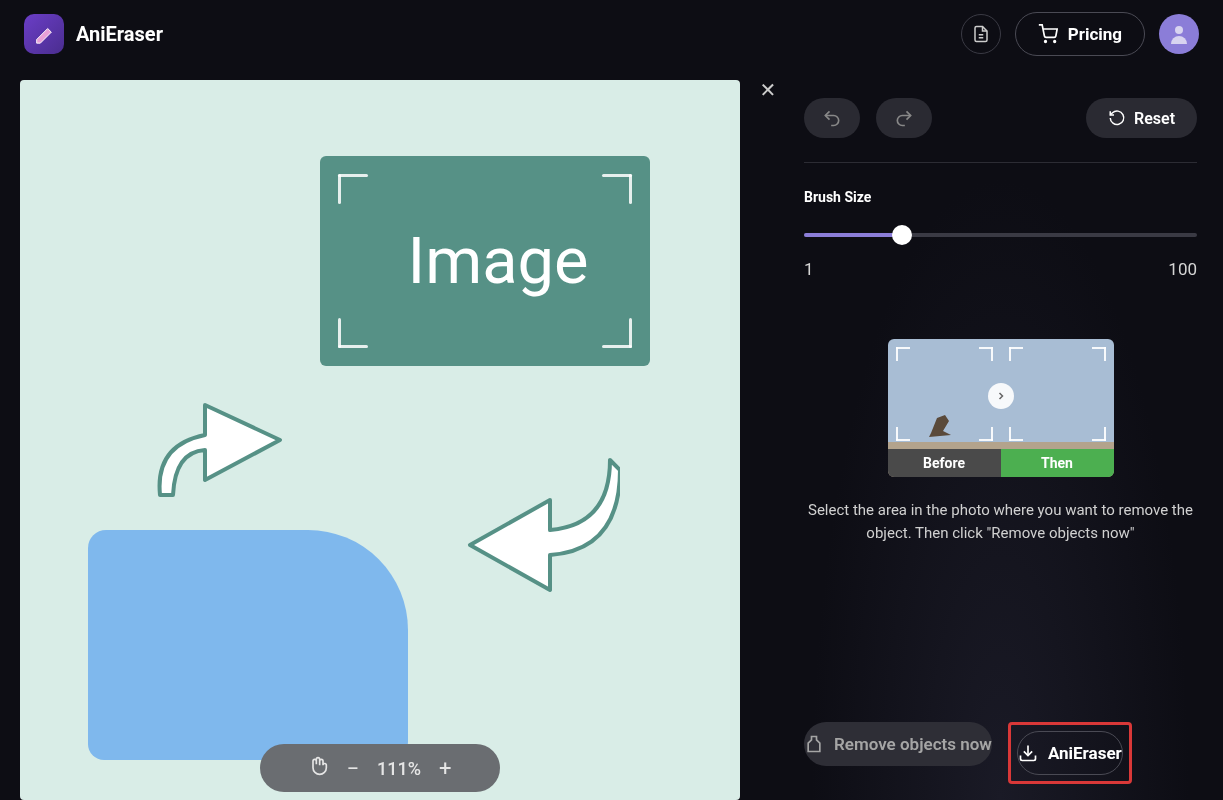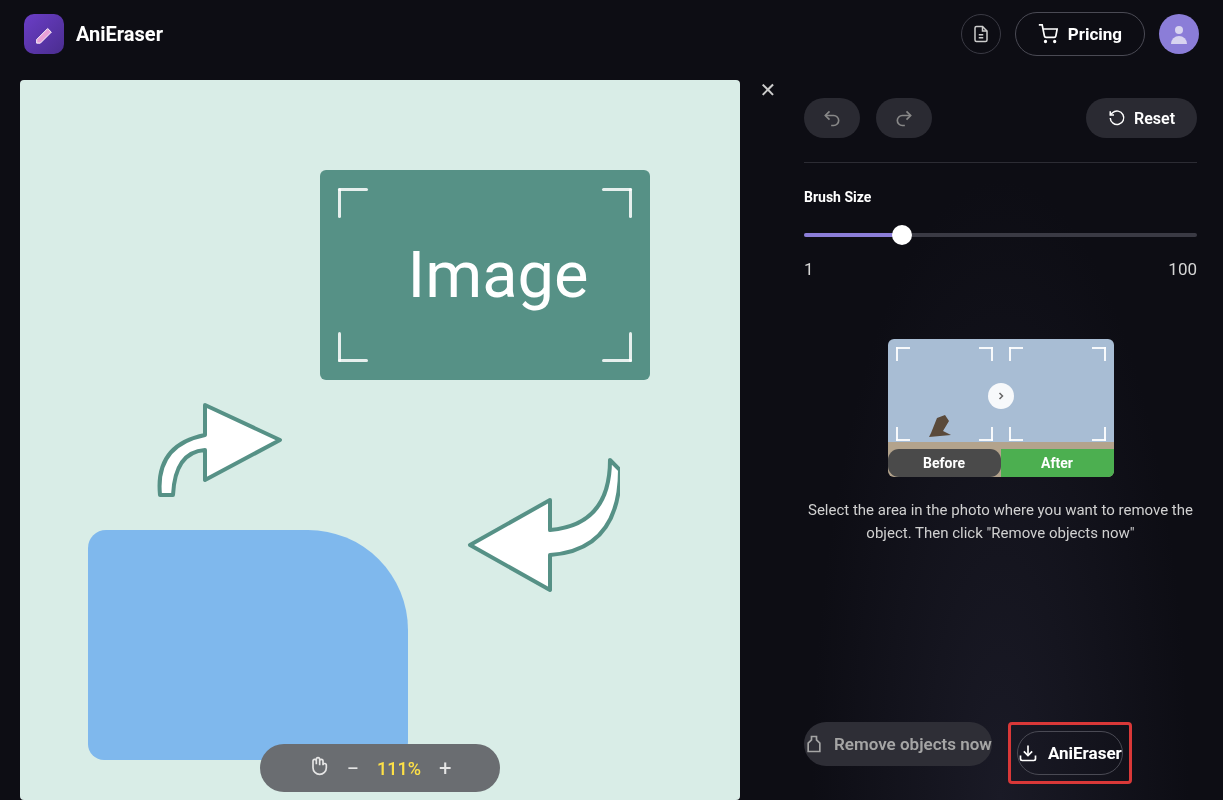--- a/index.html
+++ b/index.html
@@ -54,21 +54,21 @@
   border-radius: 4px;
   position: relative;
   overflow: hidden;
 }
 .close-btn {
   position: absolute; top: 12px; right: 0px;
   width: 20px; height: 20px; color: #ccc; font-size: 20px;
   cursor: pointer; display: flex; align-items: center; justify-content: center;
 }
 .placeholder-box {
-  position: absolute; top: 90px; left: 300px;
+  position: absolute; top: 76px; left: 300px;
   width: 330px; height: 210px;
   background: #569186; border-radius: 6px;
   display: flex; align-items: center; justify-content: center; padding-left: 26px;
 }
 .placeholder-text { font-size: 65px; font-weight: 400; color: #fff; }
 .corner { position: absolute; width: 30px; height: 30px; }
 .corner::before, .corner::after { content:''; position:absolute; background:rgba(255,255,255,0.85); }
 .c-tl { top:18px; left:18px; } .c-tl::before{width:30px;height:3px;border-radius:2px;} .c-tl::after{width:3px;height:30px;border-radius:2px;}
 .c-tr { top:18px; right:18px; } .c-tr::before{width:30px;height:3px;right:0;border-radius:2px;} .c-tr::after{width:3px;height:30px;right:0;border-radius:2px;}
 .c-bl { bottom:18px; left:18px; } .c-bl::before{width:30px;height:3px;bottom:0;border-radius:2px;} .c-bl::after{width:3px;height:30px;bottom:0;border-radius:2px;}
@@ -86,21 +86,21 @@
   border-radius: 18px 100px 18px 16px;
 }
 .zoom-bar {
   position: absolute; bottom: 8px; left: 50%; transform: translateX(-50%);
   width: 240px; height: 48px;
   background: #6a6d71;
   border-radius: 24px;
   display: flex; align-items: center; justify-content: center; gap: 18px;
 }
 .zoom-bar .hand, .zoom-bar .minus, .zoom-bar .plus { cursor: pointer; color:#e5e5e5; }
-.zoom-bar .zoom-val { color: #fde047; font-size: 18px; font-weight: 500; }
+.zoom-bar .zoom-val { color: #e5e5e5; font-size: 18px; font-weight: 500; }
 .zoom-bar .minus, .zoom-bar .plus { font-size: 22px; }
 .sidebar {
   width: 445px;
   padding: 30px 26px 16px 26px;
   display: flex; flex-direction: column;
   background: radial-gradient(ellipse at bottom, #1a1a26 0%, #0d0d14 60%);
 }
 .top-row { display: flex; justify-content: space-between; align-items: center; margin-bottom: 24px; }
 .undo-redo { display: flex; gap: 16px; }
 .ur-btn {
@@ -135,21 +135,21 @@
   background: linear-gradient(#a8bdd4 0%, #a8bdd4 75%, #b3a38c 75%, #b3a38c 100%);
 }
 .bird {
   position:absolute; bottom:34px; left:35px; width:40px; height:40px;
 }
 .pane-label {
   position: absolute; bottom: 0; left: 0; right: 0; height: 28px;
   display: flex; align-items: center; justify-content: center;
   font-size: 14px; font-weight: 700;
 }
-.pane.before .pane-label { background: #4a4a4a; border-radius: 11px; }
+.pane.before .pane-label { background: #4a4a4a; }
 .pane.after .pane-label { background: #4caf50; }
 .pane .pc { position:absolute; width:14px; height:14px; }
 .pc::before,.pc::after{content:'';position:absolute;background:rgba(255,255,255,0.9);}
 .pc-tl{top:8px;left:8px}.pc-tl::before{width:14px;height:2px}.pc-tl::after{width:2px;height:14px}
 .pc-tr{top:8px;right:8px}.pc-tr::before{width:14px;height:2px;right:0}.pc-tr::after{width:2px;height:14px;right:0}
 .pc-bl{bottom:36px;left:8px}.pc-bl::before{width:14px;height:2px;bottom:0}.pc-bl::after{width:2px;height:14px;bottom:0}
 .pc-br{bottom:36px;right:8px}.pc-br::before{width:14px;height:2px;bottom:0;right:0}.pc-br::after{width:2px;height:14px;bottom:0;right:0}
 .play-circle {
   position: absolute; top: 44px; left: 50%; transform: translateX(-50%);
   width: 26px; height: 26px; border-radius: 50%; background: rgba(255,255,255,0.9);
@@ -290,21 +290,21 @@
           <svg class="bird" viewBox="0 0 40 40">
               <path d="M8 30 L14 15 L22 12 L26 18 L20 28 L28 32 L6 34 Z" fill="#5a4a3a"></path>
             </svg>
           <div class="pane-label">Before</div>
         </div>
         <div class="pane after">
           <div class="pc pc-tl"></div>
             <div class="pc pc-tr"></div>
             <div class="pc pc-bl"></div>
             <div class="pc pc-br"></div>
-          <div class="pane-label">After</div>
+          <div class="pane-label">Then</div>
         </div>
         <div class="play-circle">
           <svg width="12" height="12" viewBox="0 0 24 24" fill="none" stroke="#666" stroke-width="3">
               <polyline points="9 18 15 12 9 6"></polyline>
             </svg>
         </div>
       </div>
       <div class="instruction">Select the area in the photo where you want to remove the object. Then click "Remove objects now"</div>
     </div>
 

